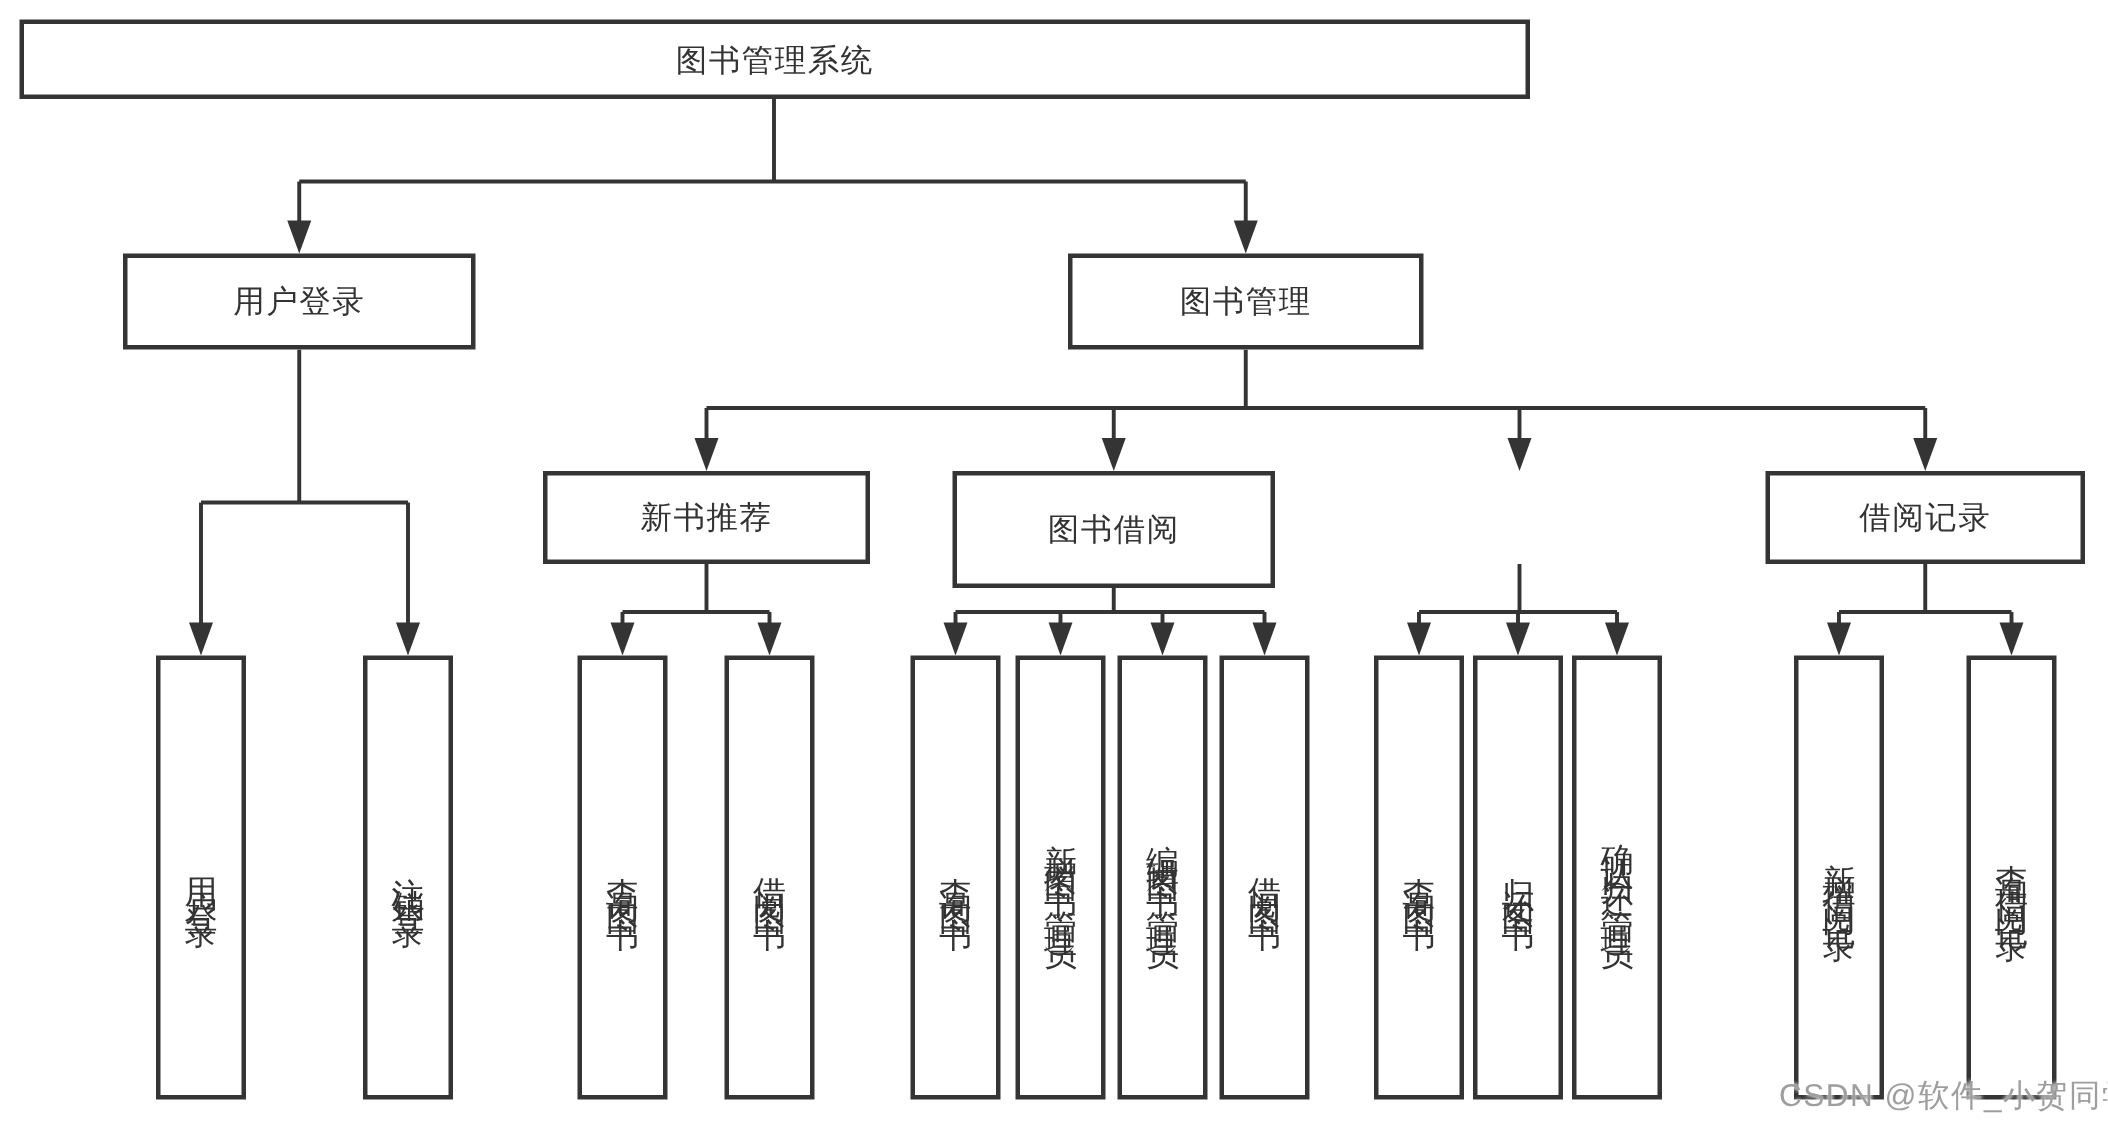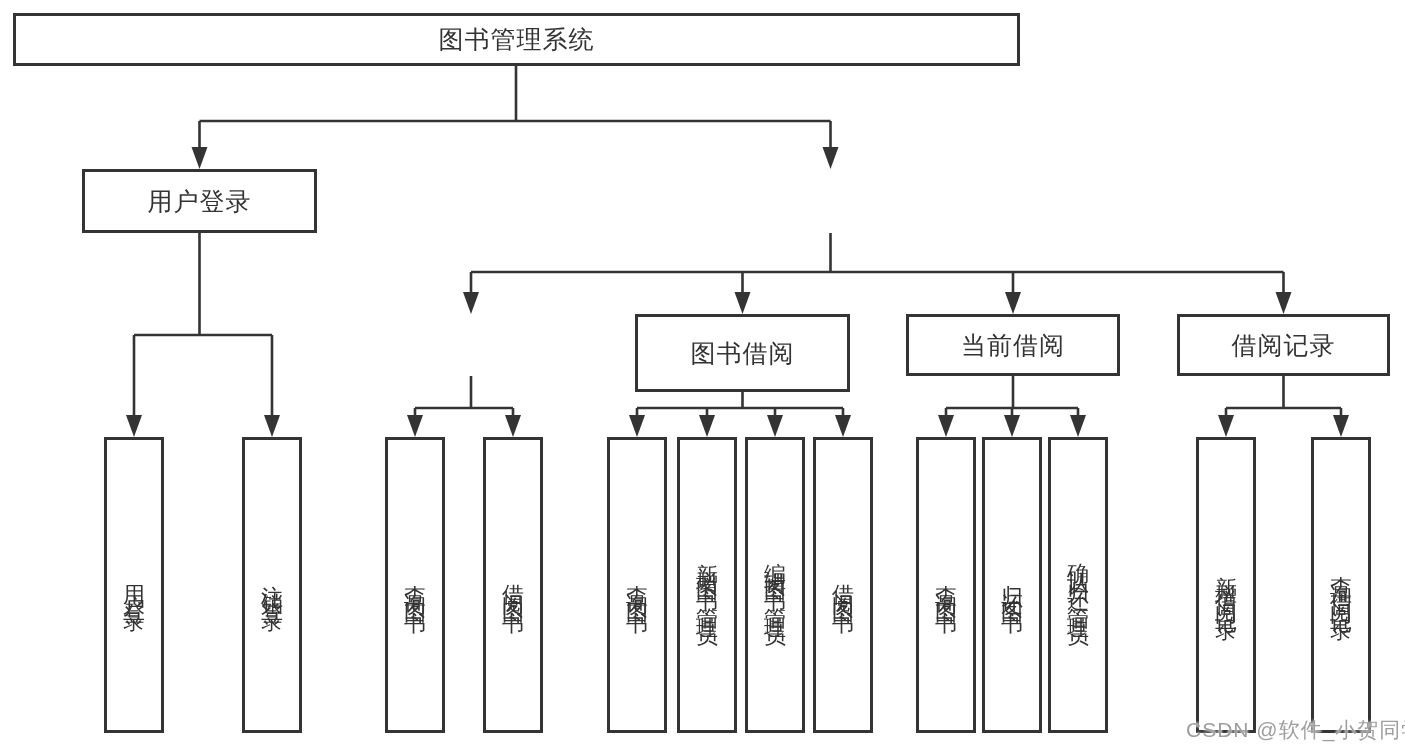--- a/index.html
+++ b/index.html
@@ -20,21 +20,21 @@
   .box{
     position:absolute;
     box-sizing:border-box;
     border:3px solid var(--line);
     background:#fff;
     display:flex;align-items:center;justify-content:center;
     color:var(--text);
     z-index:1;
   }
   .hbox span{
-    font-size:25px;
+    font-size:21px;
     letter-spacing:1px;
     white-space:nowrap;
   }
   .vbox{width:60px;height:296px;top:437px;}
   .vbox span{
     writing-mode:vertical-rl;
     text-orientation:mixed;
     font-size:22px;
     line-height:1;
     letter-spacing:9px;
@@ -92,26 +92,29 @@
     <polygon fill="#343434" points="1333,415 1349,415 1341,437"></polygon>
   </svg>
 
   <div class="box hbox" style="left:13px;top:13px;width:1007px;height:53px">
     <span>图书管理系统</span>
   </div>
 
   <div class="box hbox" style="left:82px;top:169px;width:235px;height:64px">
     <span>用户登录</span>
   </div>
+  <div class="box hbox" style="left:712px;top:169px;width:237px;height:64px">
+    <span>图书管理</span>
+  </div>
 
+  <div class="box hbox" style="left:362px;top:314px;width:218px;height:62px">
+    <span>新书推荐</span>
+  </div>
   <div class="box hbox" style="left:635px;top:314px;width:215px;height:78px">
     <span>图书借阅</span>
-  </div>
-  <div class="box hbox" style="left:906px;top:314px;width:214px;height:62px">
-    <span>当前借阅</span>
   </div>
   <div class="box hbox" style="left:1177px;top:314px;width:213px;height:62px">
     <span>借阅记录</span>
   </div>
 
   <div class="box vbox" style="left:104px">
     <span>用户登录</span>
   </div>
   <div class="box vbox" style="left:242px">
     <span>注销登录</span>

